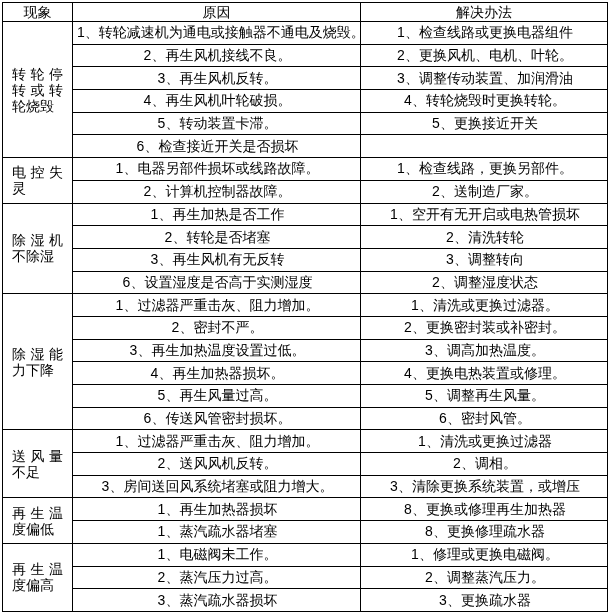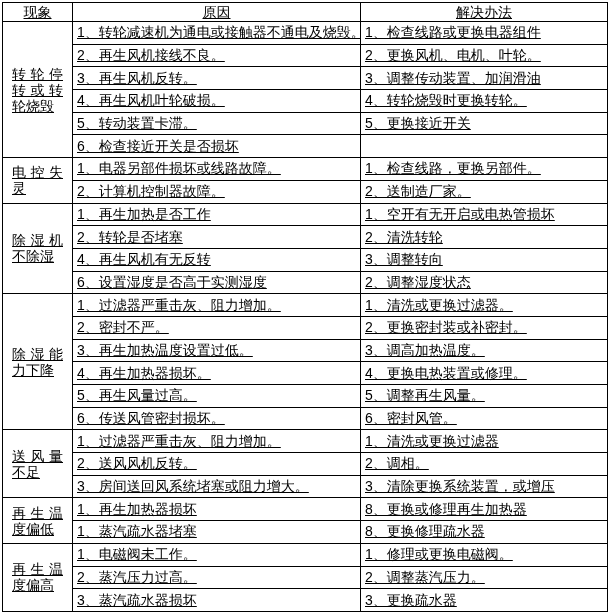--- a/index.html
+++ b/index.html
@@ -10,21 +10,20 @@
     height: 615px;
     overflow: hidden;
     font-family: "Liberation Sans", "DejaVu Sans", sans-serif;
     color: #000000;
   }
   table.trouble-table {
     margin: 2px;
     width: 605px;
     border-collapse: collapse;
     table-layout: fixed;
-    text-decoration: underline;
   }
   .trouble-table th,
   .trouble-table td {
     border: 1px solid #000000;
     font-size: 14px;
     font-weight: normal;
     color: #000000;
     overflow: hidden;
     vertical-align: middle;
     box-sizing: border-box;
@@ -42,21 +41,21 @@
   td.phenomenon {
     text-align: justify;
     padding: 0 9px;
     line-height: 16px;
     word-break: break-all;
   }
   td.cause, td.solution {
     padding: 0 2px 0 4px;
     white-space: nowrap;
     line-height: 21px;
-    text-align: left;
+    text-align: center;
   }
   col.c-phenomenon { width: 70px; }
   col.c-cause      { width: 288px; }
   col.c-solution   { width: 247px; }
 </style>
 </head>
 <body>
 
 <table class="trouble-table">
   <colgroup>
@@ -109,21 +108,21 @@
       <tr>
         <td class="phenomenon" rowspan="4">除湿机不除湿</td>
         <td class="cause">1、再生加热是否工作</td>
         <td class="solution">1、空开有无开启或电热管损坏</td>
       </tr>
       <tr>
         <td class="cause">2、转轮是否堵塞</td>
         <td class="solution">2、清洗转轮</td>
       </tr>
       <tr>
-        <td class="cause">4、再生风机有无反转</td>
+        <td class="cause">3、再生风机有无反转</td>
         <td class="solution">3、调整转向</td>
       </tr>
       <tr>
         <td class="cause">6、设置湿度是否高于实测湿度</td>
         <td class="solution">2、调整湿度状态</td>
       </tr>
       <tr>
         <td class="phenomenon" rowspan="6">除湿能力下降</td>
         <td class="cause">1、过滤器严重击灰、阻力增加。</td>
         <td class="solution">1、清洗或更换过滤器。</td>

